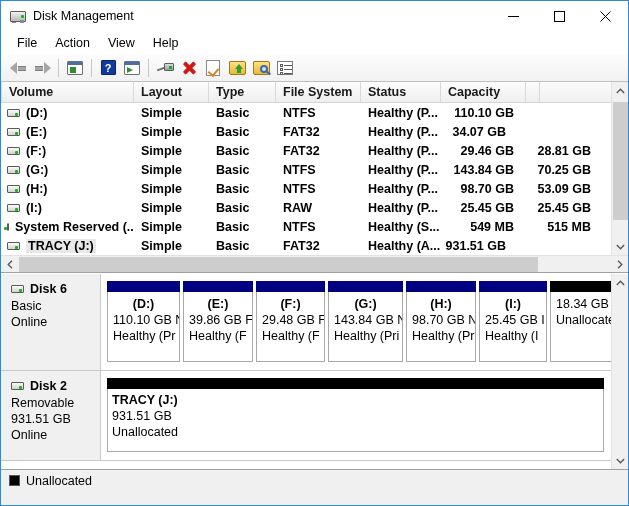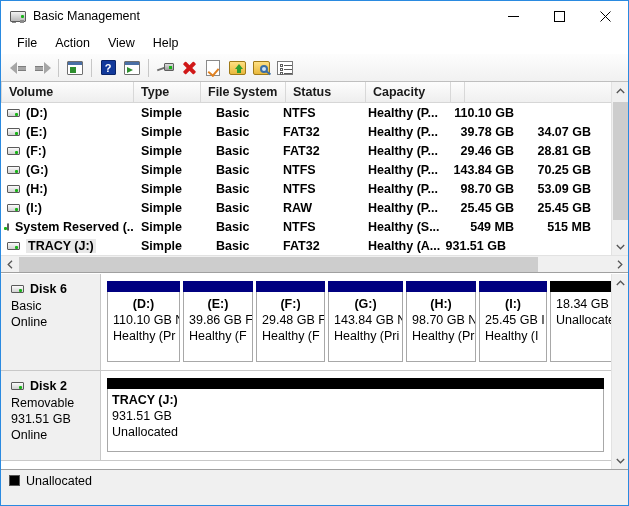--- a/index.html
+++ b/index.html
@@ -179,21 +179,21 @@
 </style>
 </head>
 <body>
 
 <div id="window">
 
   <div id="titlebar">
     <div id="title-icon">
       <div class="drv-ico"></div>
     </div>
-    <div id="title-text">Basic Management</div>
+    <div id="title-text">Disk Management</div>
     <div id="winbtns">
       <div class="winbtn">
         <svg width="11" height="11" viewBox="0 0 11 11">
             <line x1="0" y1="5.5" x2="11" y2="5.5" stroke="#000" stroke-width="1"></line>
           </svg>
       </div>
       <div class="winbtn">
         <svg width="11" height="11" viewBox="0 0 11 11">
             <rect x="0.5" y="0.5" width="10" height="10" fill="none" stroke="#000" stroke-width="1"></rect>
           </svg>
@@ -282,20 +282,21 @@
           <i style="top:11px"></i>
       </div>
     </div>
   </div>
 
   <div id="listpane">
     <div id="listinner">
 
       <div id="hdrrow">
         <div class="hcell" style="width:133px">Volume</div>
+        <div class="hcell" style="width:75px">Layout</div>
         <div class="hcell" style="width:67px">Type</div>
         <div class="hcell" style="width:85px">File System</div>
         <div class="hcell" style="width:80px">Status</div>
         <div class="hcell" style="width:85px">Capacity</div>
         <div class="hcell" style="width:14px"></div>
       </div>
 
       <div id="rows">
           <div class="row">
             <div class="cell vol" style="width: 133px;">
@@ -310,21 +311,20 @@
           </div>
           <div class="row">
             <div class="cell vol" style="width: 133px;">
               <span class="drv-ico" style="width: 13px; height: 8px;"></span>
               <span>(E:)</span>
             </div>
             <div class="cell" style="width: 75px;">Simple</div>
             <div class="cell" style="width: 67px;">Basic</div>
             <div class="cell" style="width: 85px;">FAT32</div>
             <div class="cell" style="width: 80px;">Healthy (P...</div>
-            <div class="cell num" style="width: 85px;">39.78 GB</div>
             <div class="cell num" style="width: 77px;">34.07 GB</div>
           </div>
           <div class="row">
             <div class="cell vol" style="width: 133px;">
               <span class="drv-ico" style="width: 13px; height: 8px;"></span>
               <span>(F:)</span>
             </div>
             <div class="cell" style="width: 75px;">Simple</div>
             <div class="cell" style="width: 67px;">Basic</div>
             <div class="cell" style="width: 85px;">FAT32</div>

